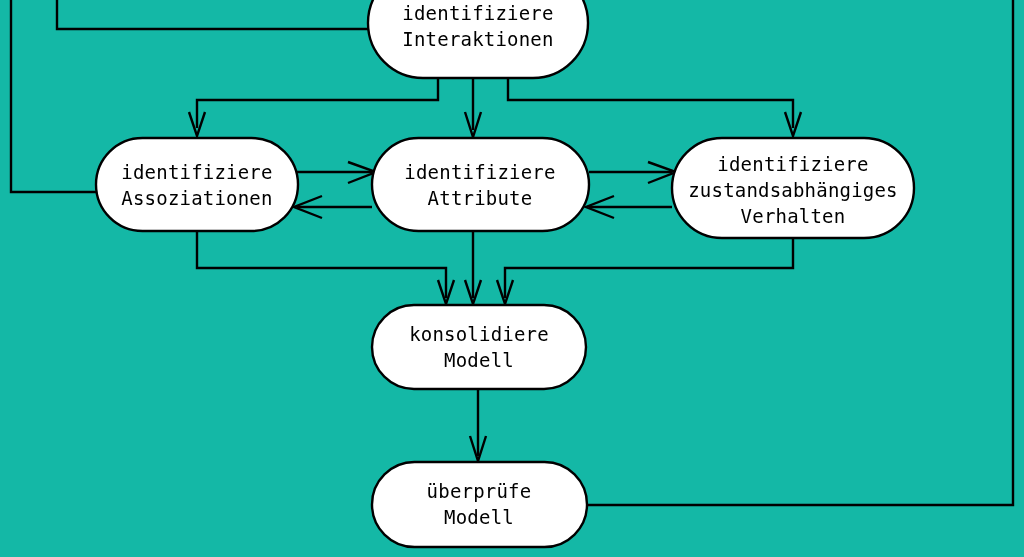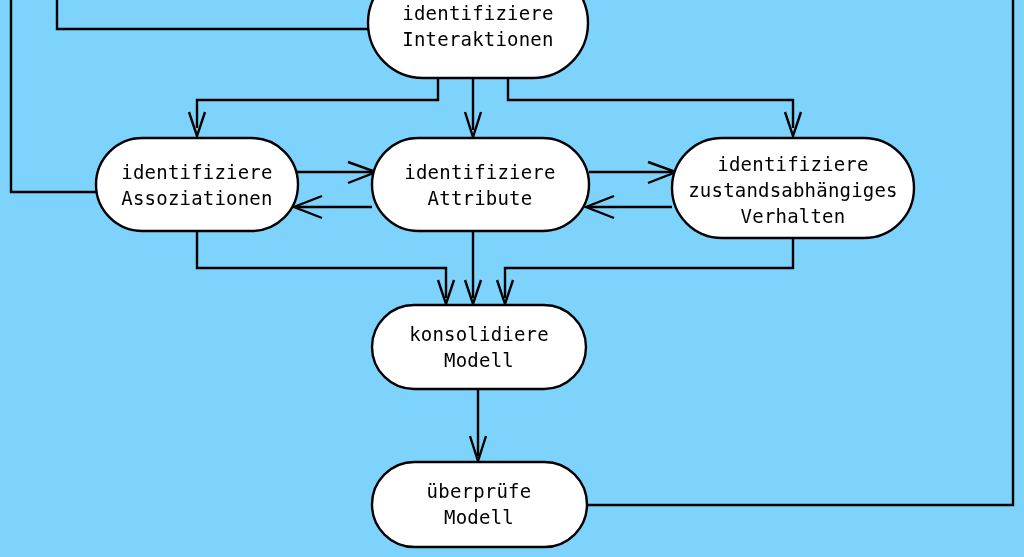--- a/index.html
+++ b/index.html
@@ -10,21 +10,21 @@
   body {
     width: 1024px;
     height: 557px;
     overflow: hidden;
     font-family: "DejaVu Sans Mono", "Liberation Mono", monospace;
   }
   #diagram-root {
     position: relative;
     width: 1024px;
     height: 557px;
-    background: #7dd3fc;
+    background: #14b8a6;
   }
   svg#flow {
     display: block;
     width: 1024px;
     height: 557px;
   }
   .node-shape {
     fill: #ffffff;
     stroke: #000000;
     stroke-width: 2.4;

